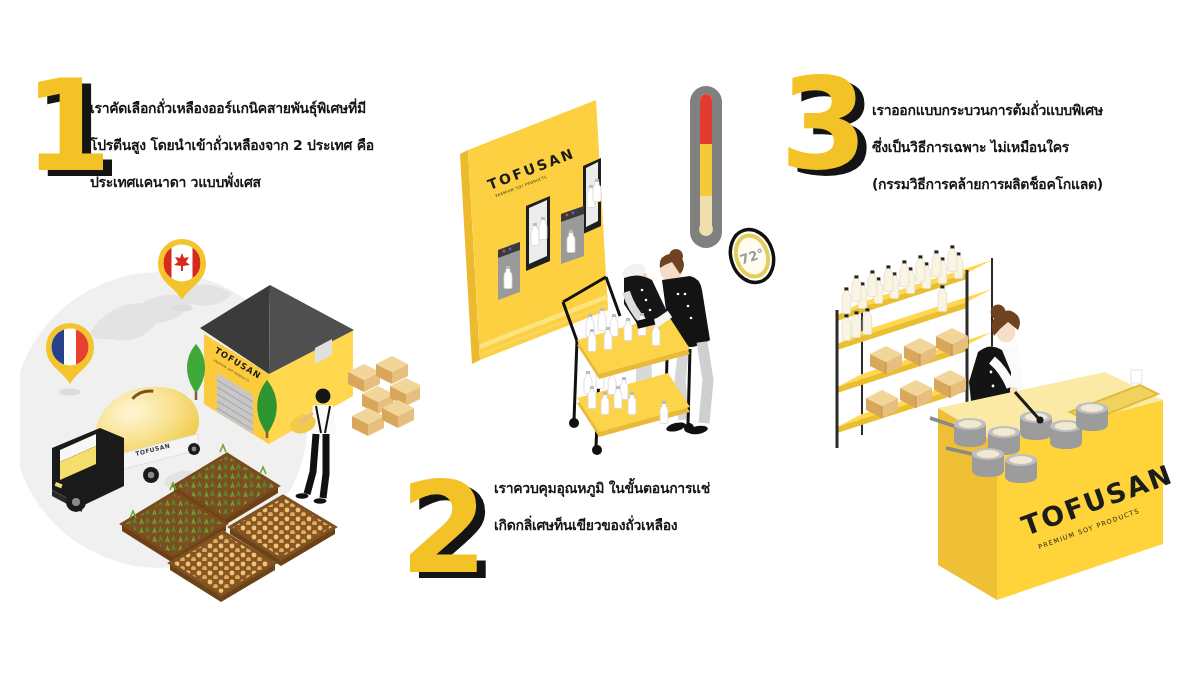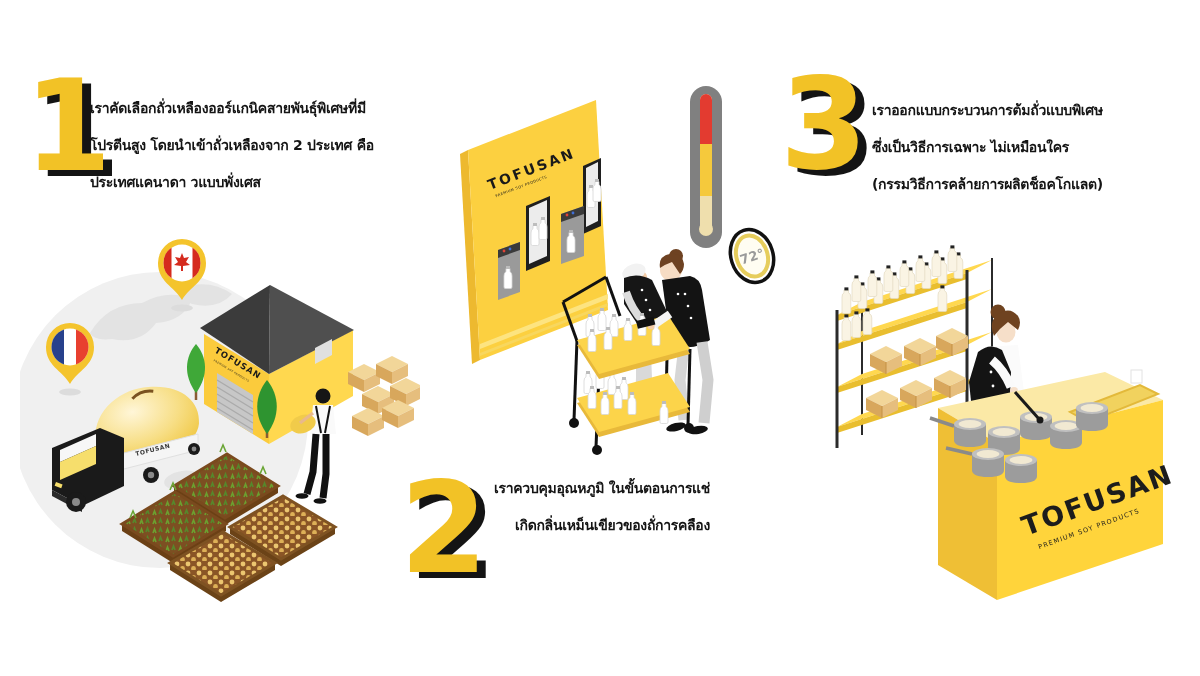--- a/index.html
+++ b/index.html
@@ -6,21 +6,21 @@
   .canvas{position:relative;width:1200px;height:676px;background:#FFFFFF;overflow:hidden;
           font-family:"DejaVu Sans","Liberation Sans",sans-serif;}
   .num{position:absolute;font-weight:bold;font-size:126px;line-height:1;color:#F2C226;
        text-shadow:9px 6px 0 #141414;}
   .num1{left:24px;top:64px;}
   .num2{left:400px;top:466px;}
   .num3{left:780px;top:62px;}
   .step-text{position:absolute;font-size:14px;font-weight:bold;color:#141414;
              line-height:37px;letter-spacing:-0.3px;white-space:nowrap;}
   .t1{left:90px;top:90px;}
-  .t2{left:494px;top:470px;text-align:right;}
+  .t2{left:494px;top:470px;}
   .t3{left:872px;top:92px;}
   .illo{position:absolute;}
   .illo1{left:20px;top:228px;}
   .illo2{left:438px;top:78px;}
   .illo3{left:818px;top:222px;}
 </style>
 </head>
 <body>
 
 <div class="canvas">
@@ -35,21 +35,21 @@
   <div class="num num3">3</div>
   <div class="step-text t3">
     <div>เราออกแบบกระบวนการต้มถั่วแบบพิเศษ</div>
     <div>ซึ่งเป็นวิธีการเฉพาะ ไม่เหมือนใคร</div>
     <div>(กรรมวิธีการคล้ายการผลิตช็อคโกแลต)</div>
   </div>
 
   <div class="num num2">2</div>
   <div class="step-text t2">
     <div>เราควบคุมอุณหภูมิ ในขั้นตอนการแช่</div>
-    <div>เกิดกลิ่นเหม็นเขียวของถั่การคลือง</div>
+    <div>เกิดกลิ่เศษท็นเขียวของถั่วเหลือง</div>
   </div>
 
   <svg class="illo illo1" width="400" height="420" viewBox="0 0 400 420">
     <defs>
       <pattern id="rows" width="13" height="9" patternUnits="userSpaceOnUse">
         <rect width="13" height="9" fill="#7C4F22"></rect>
         <path d="M3,8 l1.5,-4 l1.5,4" stroke="#6BA12F" stroke-width="1.6" fill="none"></path>
         <path d="M9,7 l1.5,-4 l1.5,4" stroke="#55892B" stroke-width="1.6" fill="none"></path>
       </pattern>
       <pattern id="beans" width="11" height="9" patternUnits="userSpaceOnUse">

